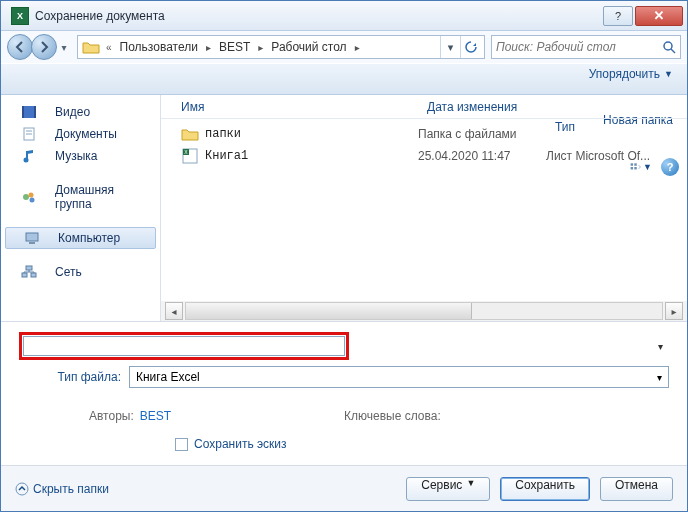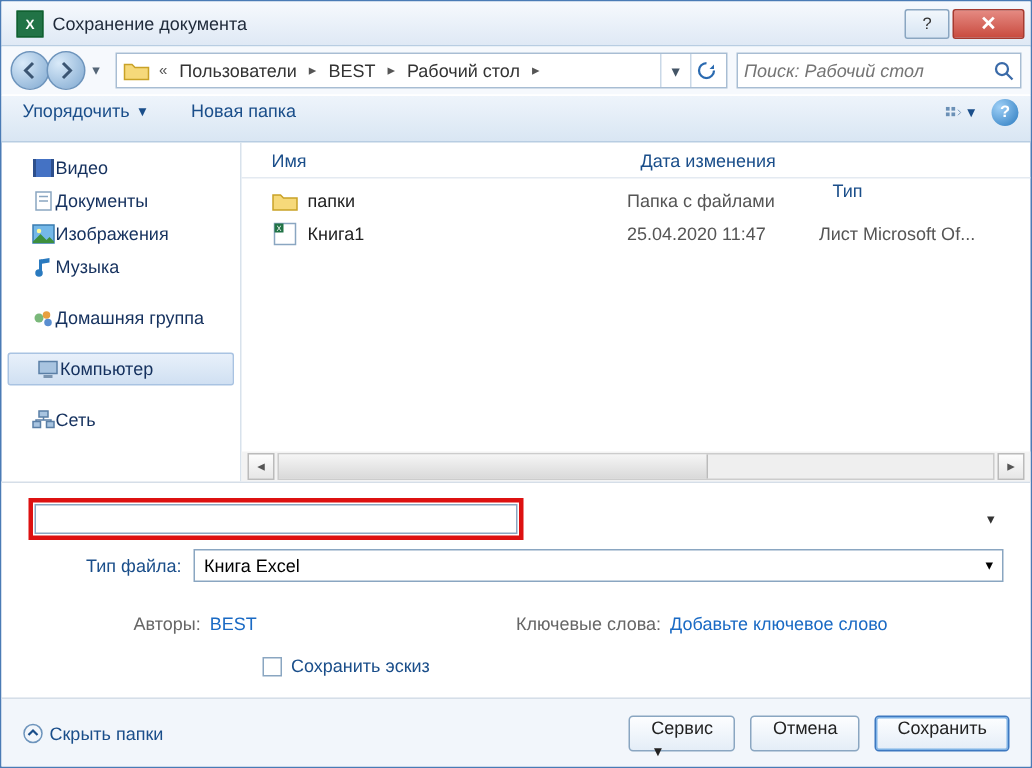--- a/index.html
+++ b/index.html
@@ -17,41 +17,41 @@
   .nav-btn.dd { width:14px; border-radius:2px; background:transparent; border:none; font-size:10px; color:#567;}
   .addr-box { flex:1; height:24px; border:1px solid #a8bdd3; background:#fff; display:flex; align-items:center; padding:0 4px; font-size:12px; color:#333; gap:2px;}
   .addr-folder { width:18px; height:15px; display:inline-flex; align-items:center; justify-content:center;}
   .addr-chev { color:#555; font-size:10px; padding:0 4px;}
   .addr-seg { padding:0 2px; }
   .addr-end { margin-left:auto; display:flex;}
   .addr-end-btn { width:20px; height:22px; border-left:1px solid #c9d8e7; display:flex; align-items:center; justify-content:center; color:#456; font-size:11px;}
   .search-box { width:190px; height:24px; border:1px solid #a8bdd3; background:#fff; display:flex; align-items:center; padding:0 4px;gap:40px;}
   .search-box input { border:none; outline:none; font-style:italic; color:#888; font-size:12px; width:100%; background:transparent;}
   .search-icon { color:#3a6aa8; font-size:13px;}
-  .toolbar { height: 32px; background: linear-gradient(#eef4fb,#d9e6f3); border-top:1px solid #fff; border-bottom:1px solid #b8cde2; display:flex; align-items:flex-start; padding:0 8px; gap:16px;}
+  .toolbar { height: 32px; background: linear-gradient(#eef4fb,#d9e6f3); border-top:1px solid #fff; border-bottom:1px solid #b8cde2; display:flex; align-items:flex-end; padding:0 8px; gap:26px;flex-direction:column;}
   .tool-btn { color:#1a4e8a; font-size:12px; display:flex; align-items:center; gap:4px; padding:3px 6px;}
   .tool-dd { font-size:9px; color:#1a4e8a;}
   .tool-right { margin-left:auto; display:flex; gap:8px; align-items:center;}
   .view-icon-btn { width:24px; height:22px; border:1px solid transparent; display:flex; align-items:center; justify-content:center; color:#456;}
   .help-icon { width:18px; height:18px; border-radius:9px; background:radial-gradient(circle at 30% 30%,#9ecff6,#2a7abf); color:#fff; display:flex;align-items:center;justify-content:center;font-weight:bold;font-size:11px;}
   .body { flex:1; display:flex; min-height:0; }
   .sidebar { width:160px; border-right:1px solid #d8e2ec; padding:6px 0; display:flex; flex-direction:column; overflow:hidden;}
-  .side-item { display:flex; align-items:center; gap:0; padding:4px 6px 4px 20px; color:#15315e; font-size:12px;}
+  .side-item { display:flex; align-items:center; gap:18px; padding:4px 6px 4px 20px; color:#15315e; font-size:12px;}
   .side-item.sel { background: linear-gradient(#e8f0fa,#d0e0f2); border:1px solid #a9c3e2; border-radius:2px; margin:0 4px; padding:3px 5px 3px 18px;}
   .side-sep { height:12px; }
   .content { flex:1; display:flex; flex-direction:column; }
   .col-headers { height:24px; border-bottom:1px solid #e4eaf1; display:flex; align-items:center; padding-left:20px; color:#1a4e8a; font-size:12px;}
   .col-h { }
   .col-name { width:246px;}
   .col-date { width:128px;}
   .col-type { flex:1;margin-top:41px; }
   .file-list { flex:1; overflow:hidden; padding-top:4px;}
   .file-row { display:flex; align-items:center; padding:3px 0 3px 20px; font-size:12px; color:#222;}
   .file-icon { width:18px; height:16px; margin-right:6px; display:inline-flex; align-items:center; justify-content:center;}
-  .file-name { width:213px;}
+  .file-name { width:213px;font-family:Liberation Mono, monospace;}
   .file-date { width:128px; color:#555;}
   .file-type { flex:1; color:#555;}
   .hscroll-row { height:20px; background:#f3f3f3; display:flex; align-items:center; padding:0 4px;}
   .hscroll-row .hs-btn { width:18px; height:18px; border:1px solid #bbb; background:linear-gradient(#fdfdfd,#e6e6e6); display:flex;align-items:center;justify-content:center; font-size:10px; color:#555;}
   .hscroll-track { flex:1; height:18px; border:1px solid #ccc; background:#efefef; margin:0 2px; position:relative;}
   .hscroll-thumb { position:absolute; left:0; top:0; height:100%; width:60%; background:linear-gradient(#f5f5f5,#d9d9d9); border-right:1px solid #bbb;}
   .lower { border-top:1px solid #d5dee8; padding:10px 18px 8px 18px; background:#fff;}
   .field-row { display:flex; align-items:center; margin-bottom:6px;}
   .field-label { width:110px; text-align:right; padding-right:8px; color:#1a4e8a; font-size:12px;}
   .field-input-wrap { flex:1; display:flex; align-items:center;}
@@ -62,21 +62,21 @@
   .meta-row { display:flex; margin-top:21px; font-size:12px;}
   .meta-label { color:#666; margin-right:6px;}
   .meta-val { color:#1a6ac4;}
   .meta-group { display:flex; width:50%; align-items:center;}
   .meta-group.first { padding-left:70px;}
   .thumb-row { padding:14px 0 6px 156px; display:flex; align-items:center; gap:6px; font-size:12px; color:#1a4e8a;}
   .checkbox { width:13px; height:13px; border:1px solid #8aa6c1; background:#fff;}
   .footer { height:46px; border-top:1px solid #d5dee8; background:#f2f6fb; display:flex; align-items:center; padding:0 14px; gap:10px;}
   .hide-folders { display:flex; align-items:center; gap:4px; color:#1a4e8a; font-size:12px;}
   .footer-spacer { flex:1; }
-  .btn { height:24px; padding:0 14px; border:1px solid #8aa6c1; background:linear-gradient(#fdfeff,#e4edf7); border-radius:3px; font-size:12px; color:#222; display:flex; align-items:flex-start; gap:4px;flex-direction:column;}
+  .btn { height:24px; padding:0 14px; border:1px solid #8aa6c1; background:linear-gradient(#fdfeff,#e4edf7); border-radius:3px; font-size:12px; color:#222; display:flex; align-items:flex-start; gap:4px;}
   .btn.default { border-color:#3d78c0; box-shadow:0 0 0 1px #7fb3e6 inset;}
   svg { display:block;}
 </style>
 </head>
 <body>
 
 <div class="window">
 
   <div class="titlebar">
     <div class="titlebar-icon">X</div>
@@ -168,28 +168,20 @@
           </svg>
         <span>Видео</span>
       </div>
       <div class="side-item">
         <svg width="16" height="14" viewBox="0 0 16 14">
             <rect x="3" y="1" width="10" height="12" fill="#fff" stroke="#8aa6c1"></rect>
             <line x1="5" y1="4" x2="11" y2="4" stroke="#8aa6c1"></line>
             <line x1="5" y1="7" x2="11" y2="7" stroke="#8aa6c1"></line>
           </svg>
         <span>Документы</span>
-      </div>
-      <div class="side-item">
-        <svg width="16" height="14" viewBox="0 0 16 14">
-            <rect x="1" y="1" width="14" height="12" fill="#74b8e8" stroke="#3a7cb0"></rect>
-            <circle cx="5" cy="5" r="1.5" fill="#fffb9a"></circle>
-            <path d="M1 12 l5 -5 l4 4 l2 -2 l3 3 v1 h-14 z" fill="#3d8f3d"></path>
-          </svg>
-        <span>Изображения</span>
       </div>
       <div class="side-item">
         <svg width="16" height="14" viewBox="0 0 16 14">
             <path d="M6 2 v8" stroke="#2a7abf" stroke-width="2"></path>
             <circle cx="5" cy="11" r="2.5" fill="#2a7abf"></circle>
             <path d="M6 2 l6 -1 v3 l-6 1" fill="#2a7abf"></path>
           </svg>
         <span>Музыка</span>
       </div>
       <div class="side-sep"></div>
@@ -278,21 +270,20 @@
         </div>
       </div>
     </div>
     <div class="meta-row">
       <div class="meta-group first">
         <span class="meta-label">Авторы:</span>
         <span class="meta-val">BEST</span>
       </div>
       <div class="meta-group">
         <span class="meta-label">Ключевые слова:</span>
-        <span class="meta-val">Добавьте ключевое слово</span>
       </div>
     </div>
     <div class="thumb-row">
       <div class="checkbox"></div>
       <span>Сохранить эскиз</span>
     </div>
   </div>
 
   <div class="footer">
     <div class="hide-folders">
@@ -300,21 +291,21 @@
           <circle cx="7" cy="7" r="6" fill="none" stroke="#6d94bc"></circle>
           <path d="M4 8 l3 -3 l3 3" stroke="#1a4e8a" fill="none" stroke-width="1.5"></path>
         </svg>
       <span>Скрыть папки</span>
     </div>
     <div class="footer-spacer"></div>
     <div class="btn">
       <span>Сервис</span>
       <span style="font-size:9px;">▼</span>
     </div>
+    <div class="btn default">
+      <span>Сохранить</span>
+    </div>
     <div class="btn">
       <span>Отмена</span>
     </div>
-    <div class="btn default">
-      <span>Сохранить</span>
-    </div>
   </div>
 
 </div>
 
 </body></html>

